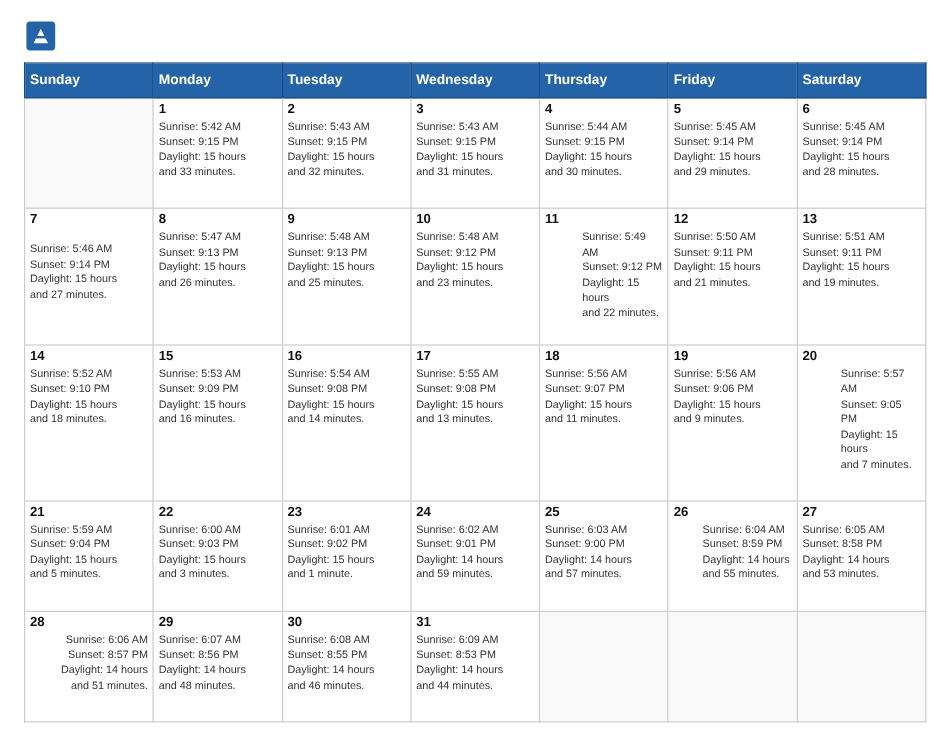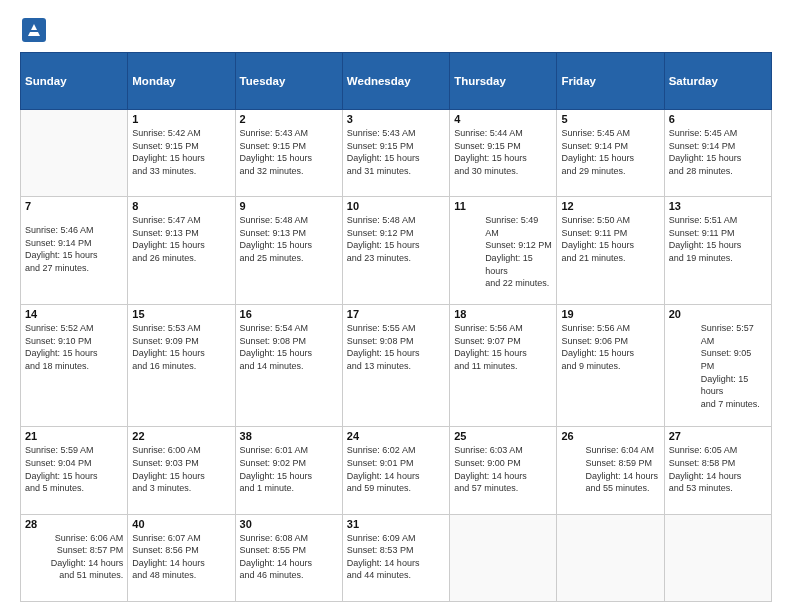--- a/index.html
+++ b/index.html
@@ -59,21 +59,21 @@
       border: 1px solid #ccc;
       border-collapse: collapse;
       width: 100%;
       table-layout: fixed;
     }
     .calendar th {
       background: #2563a8;
       color: #fff;
       font-size: 11.5px;
       font-weight: bold;
-      padding: 22px 4px;
+      padding: 8px 4px;
       text-align: left;
       border: 1px solid #1a4a8a;
     }
     .calendar td {
       border: 1px solid #ccc;
       vertical-align: top;
       padding: 3px 4px;
       font-size: 9px;
       color: #222;
       height: 78px;
@@ -285,21 +285,21 @@
 and 5 minutes.</div>
           </td>
           <td>
             <div class="day-number">22</div>
             <div class="day-info" style="white-space: pre-line;">Sunrise: 6:00 AM
 Sunset: 9:03 PM
 Daylight: 15 hours
 and 3 minutes.</div>
           </td>
           <td>
-            <div class="day-number">38</div>
+            <div class="day-number">23</div>
             <div class="day-info" style="white-space: pre-line;">Sunrise: 6:01 AM
 Sunset: 9:02 PM
 Daylight: 15 hours
 and 1 minute.</div>
           </td>
           <td>
             <div class="day-number">24</div>
             <div class="day-info" style="white-space: pre-line;">Sunrise: 6:02 AM
 Sunset: 9:01 PM
 Daylight: 14 hours
@@ -329,21 +329,21 @@
         </tr>
         <tr>
           <td>
             <div class="day-number">28</div>
             <div class="day-info" style="white-space: pre-line; text-align: right;">Sunrise: 6:06 AM
 Sunset: 8:57 PM
 Daylight: 14 hours
 and 51 minutes.</div>
           </td>
           <td>
-            <div class="day-number">40</div>
+            <div class="day-number">29</div>
             <div class="day-info" style="white-space: pre-line;">Sunrise: 6:07 AM
 Sunset: 8:56 PM
 Daylight: 14 hours
 and 48 minutes.</div>
           </td>
           <td>
             <div class="day-number">30</div>
             <div class="day-info" style="white-space: pre-line;">Sunrise: 6:08 AM
 Sunset: 8:55 PM
 Daylight: 14 hours

